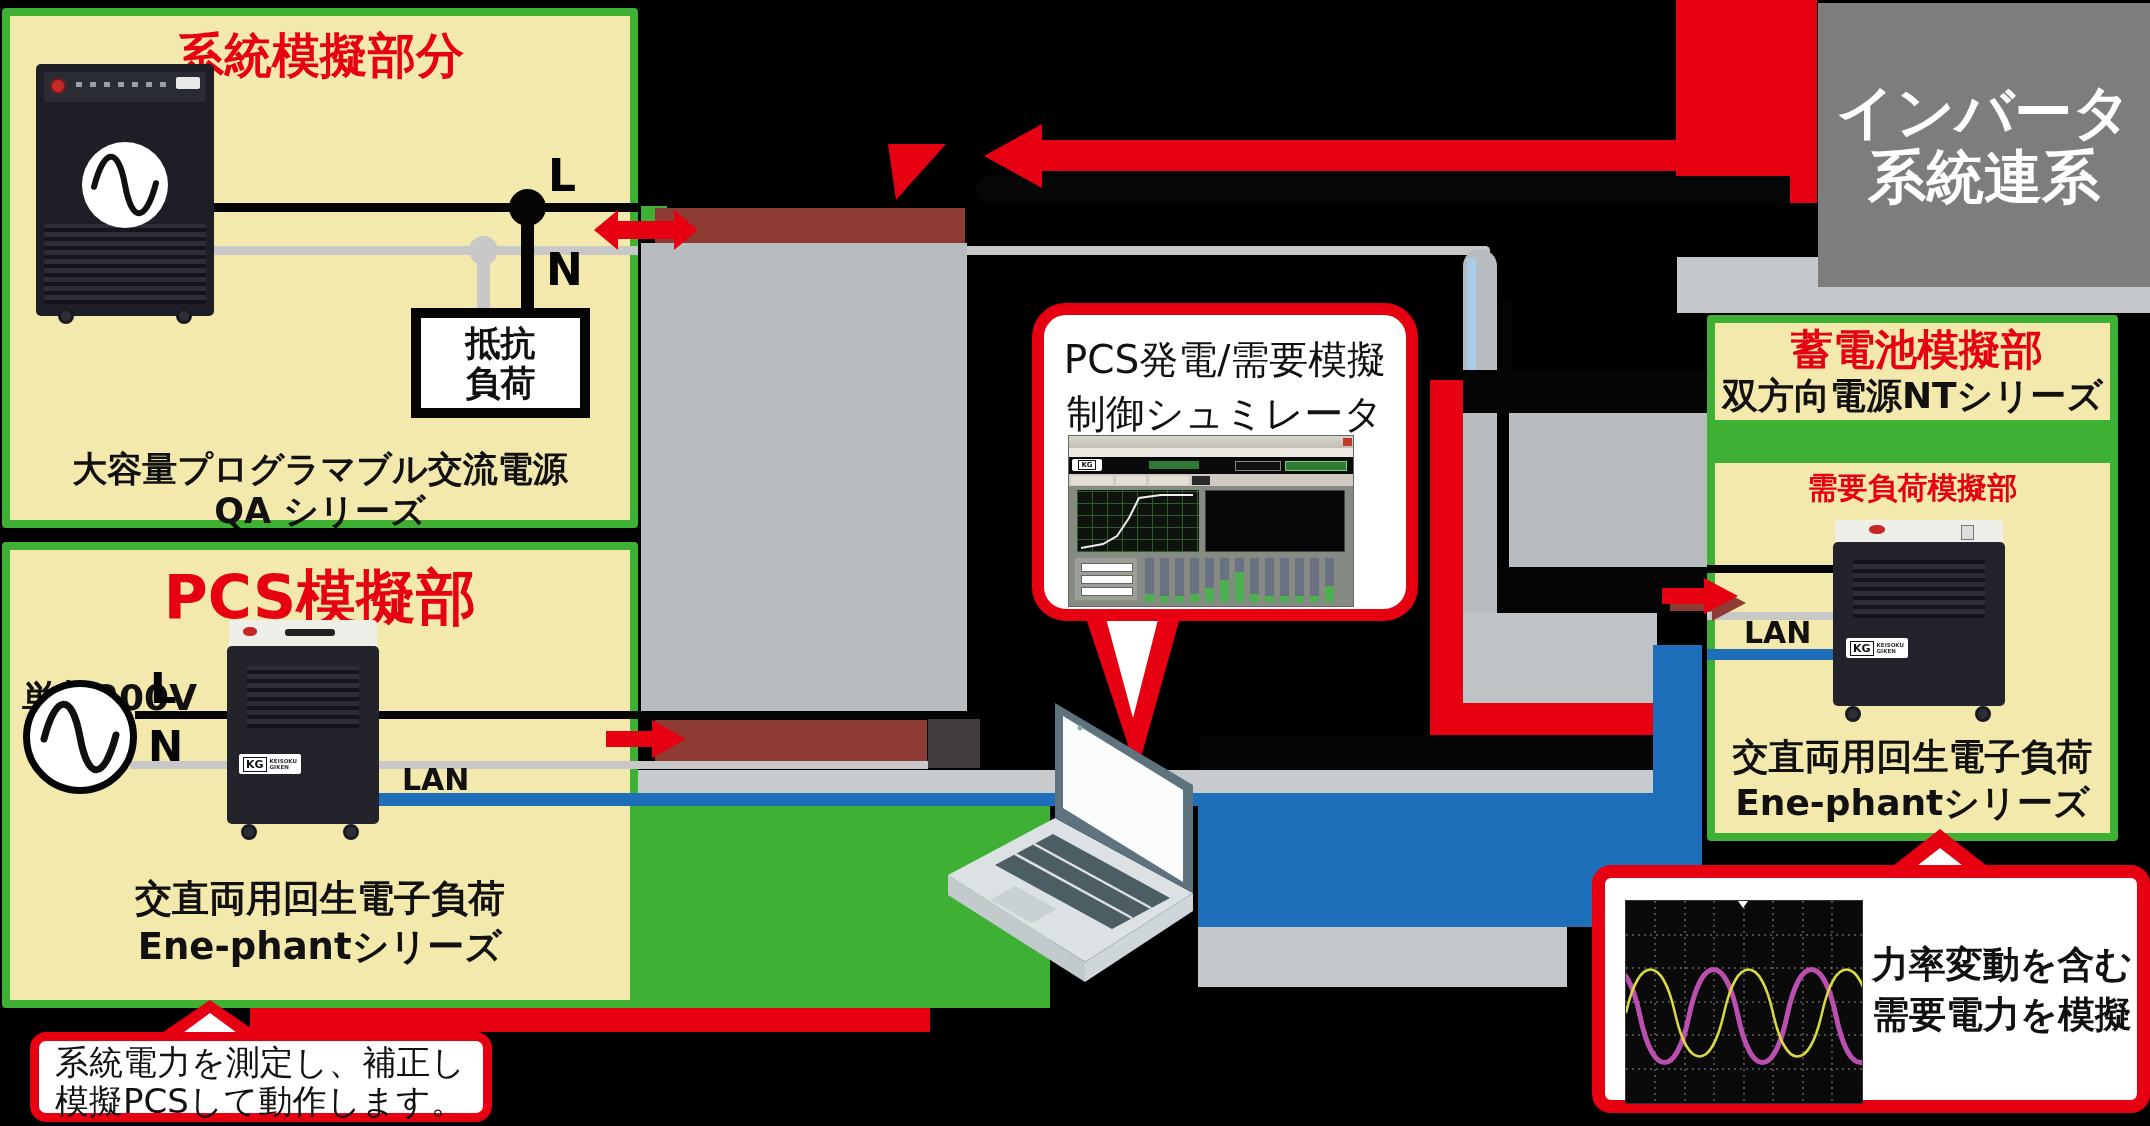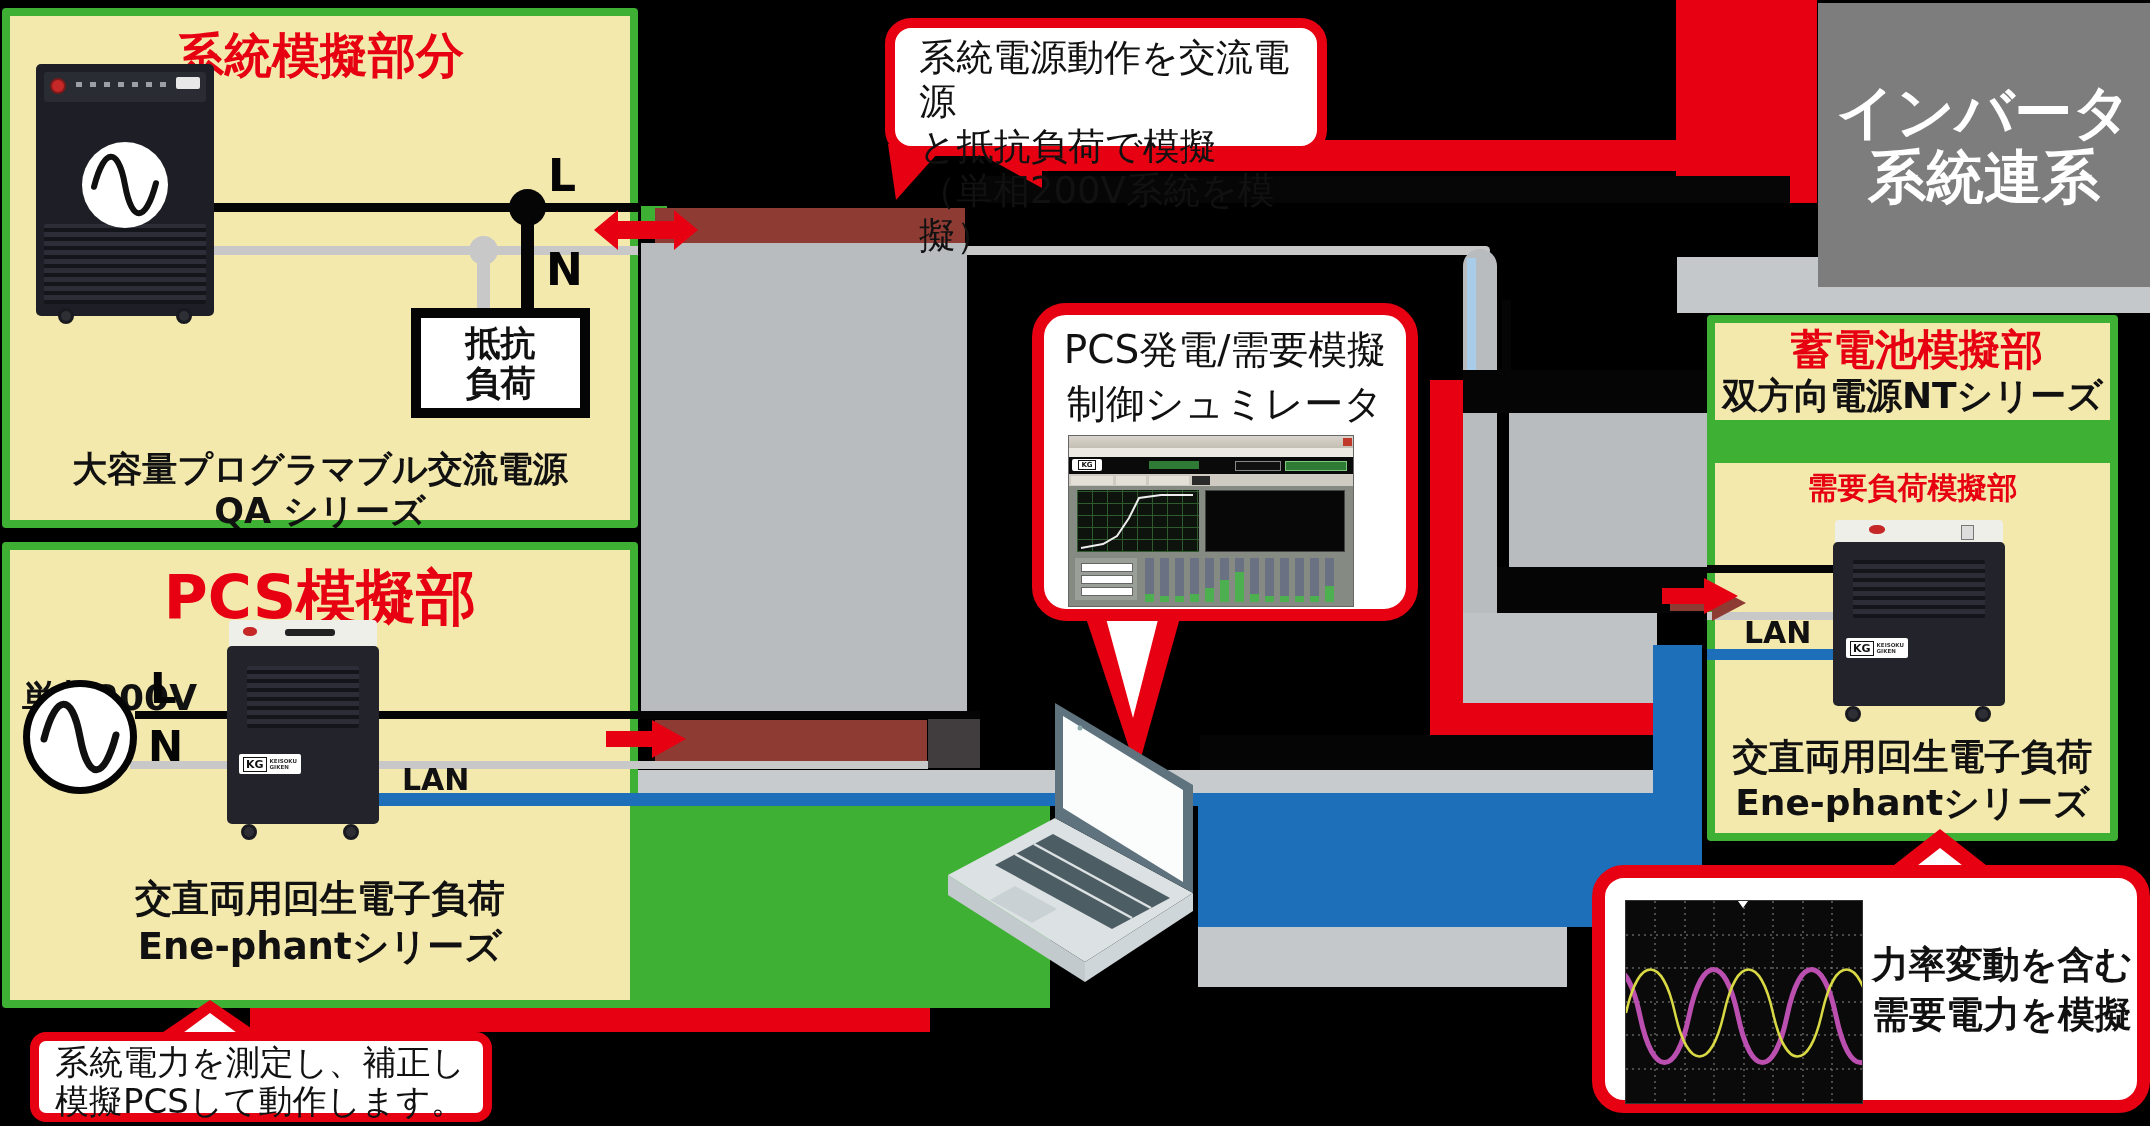--- a/index.html
+++ b/index.html
@@ -181,28 +181,23 @@
     <line x1="95" y1="164" x2="212" y2="228" stroke="#DCE1E3" stroke-width="2.5"></line>
     <polygon points="95,196 137,219 112,233 70,210" fill="#C9D1D4"></polygon>
     <polygon points="135,13 273,95 273,203 135,128" fill="#5F737E"></polygon>
     <polygon points="143,26 263,100 263,192 143,118" fill="#FBFDFD"></polygon>
     <circle cx="160" cy="38" r="2.5" fill="#8aa"></circle>
   </svg>
 
   <svg class="abs" style="left:880px;top:140px;" width="90" height="64" viewBox="0 0 90 64">
     <polygon points="8,4 66,4 16,60" fill="#E60012"></polygon>
   </svg>
-  <div class="abs bubble" style="left:885px;top:18px;width:442px;height:138px;border:10px solid #E60012;padding:8px 0 0 24px;">
-    <div style="font-size:37px;color:#111;line-height:1.2;font-weight:500;">系統電源動作を交流電源</div>
-    <div style="font-size:37px;color:#111;line-height:1.2;font-weight:500;">と抵抗負荷で模擬</div>
-    <div style="font-size:37px;color:#111;line-height:1.2;font-weight:500;">（単相200V系統を模擬）</div>
-  </div>
 
   <div class="abs bubble" style="left:1032px;top:303px;width:386px;height:318px;border:12px solid #E60012;border-radius:34px;">
-    <div style="font-size:39px;color:#111;text-align:center;margin-top:8px;font-weight:500;">PCS発電/需要模擬</div>
+    <div style="font-size:39px;color:#111;text-align:center;margin-top:18px;font-weight:500;">PCS発電/需要模擬</div>
     <div style="font-size:39px;color:#111;text-align:center;font-weight:500;">制御シュミレータ</div>
 
     <div class="abs" style="left:24px;top:120px;width:284px;height:170px;background:#858B83;border:1px solid #666;">
       <div class="abs" style="left:0;top:0;width:284px;height:12px;background:linear-gradient(#D8D4CC,#C4BFB4);">
         <div class="abs" style="right:1px;top:2px;width:9px;height:8px;background:#C0392B;"></div>
       </div>
       <div class="abs" style="left:0;top:12px;width:284px;height:9px;background:#ECE9E2;"></div>
       <div class="abs" style="left:0;top:21px;width:284px;height:17px;background:#0A0A0A;">
         <div class="kgchip" style="position:absolute;left:3px;top:2px;width:30px;height:12px;">
             <span class="kg" style="font-size:7px;line-height:8px;">KG</span>
@@ -269,21 +264,21 @@
             <i style="position:absolute;bottom:0;left:0;width:9px;height:16px;background:#4CAF50;"></i>
           </div>
       </div>
     </div>
   </div>
 
   <svg class="abs" style="left:1870px;top:824px;" width="140" height="58" viewBox="0 0 140 58">
     <polygon points="10,52 70,5 130,52" fill="#E60012"></polygon>
     <polygon points="34,52 70,24 106,52" fill="#FFFFFF"></polygon>
   </svg>
-  <div class="abs bubble" style="left:1592px;top:865px;width:558px;height:248px;border:13px solid #E60012;border-radius:32px;">
+  <div class="abs bubble" style="left:1592px;top:865px;width:558px;height:248px;border:13px solid #E60012;border-radius:19px;">
     <svg class="abs" style="left:20px;top:22px;border:1px solid #333;" width="236" height="202" viewBox="0 0 236 202">
       <rect x="0" y="0" width="236" height="202" fill="#0A0A0A"></rect>
       <g stroke="#8a8a8a" stroke-width="1" stroke-dasharray="2,4">
         <line x1="29" y1="0" x2="29" y2="202"></line>
           <line x1="59" y1="0" x2="59" y2="202"></line>
         <line x1="88" y1="0" x2="88" y2="202"></line>
           <line x1="118" y1="0" x2="118" y2="202"></line>
         <line x1="147" y1="0" x2="147" y2="202"></line>
           <line x1="177" y1="0" x2="177" y2="202"></line>
         <line x1="206" y1="0" x2="206" y2="202"></line>

